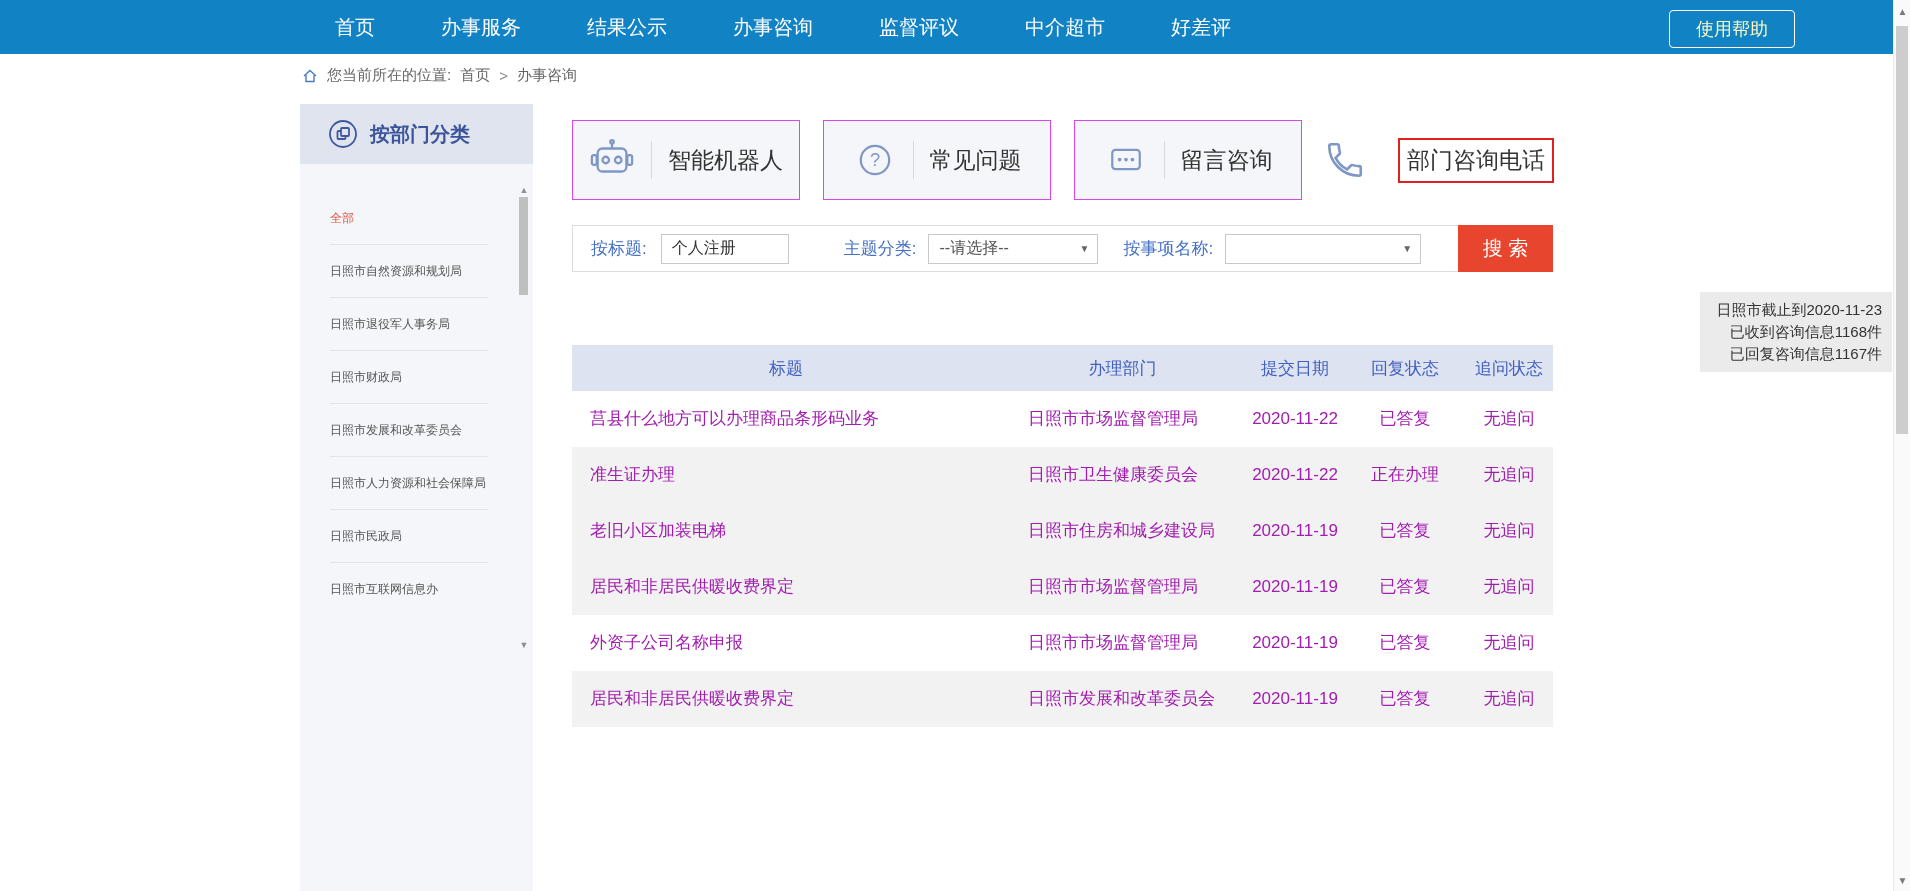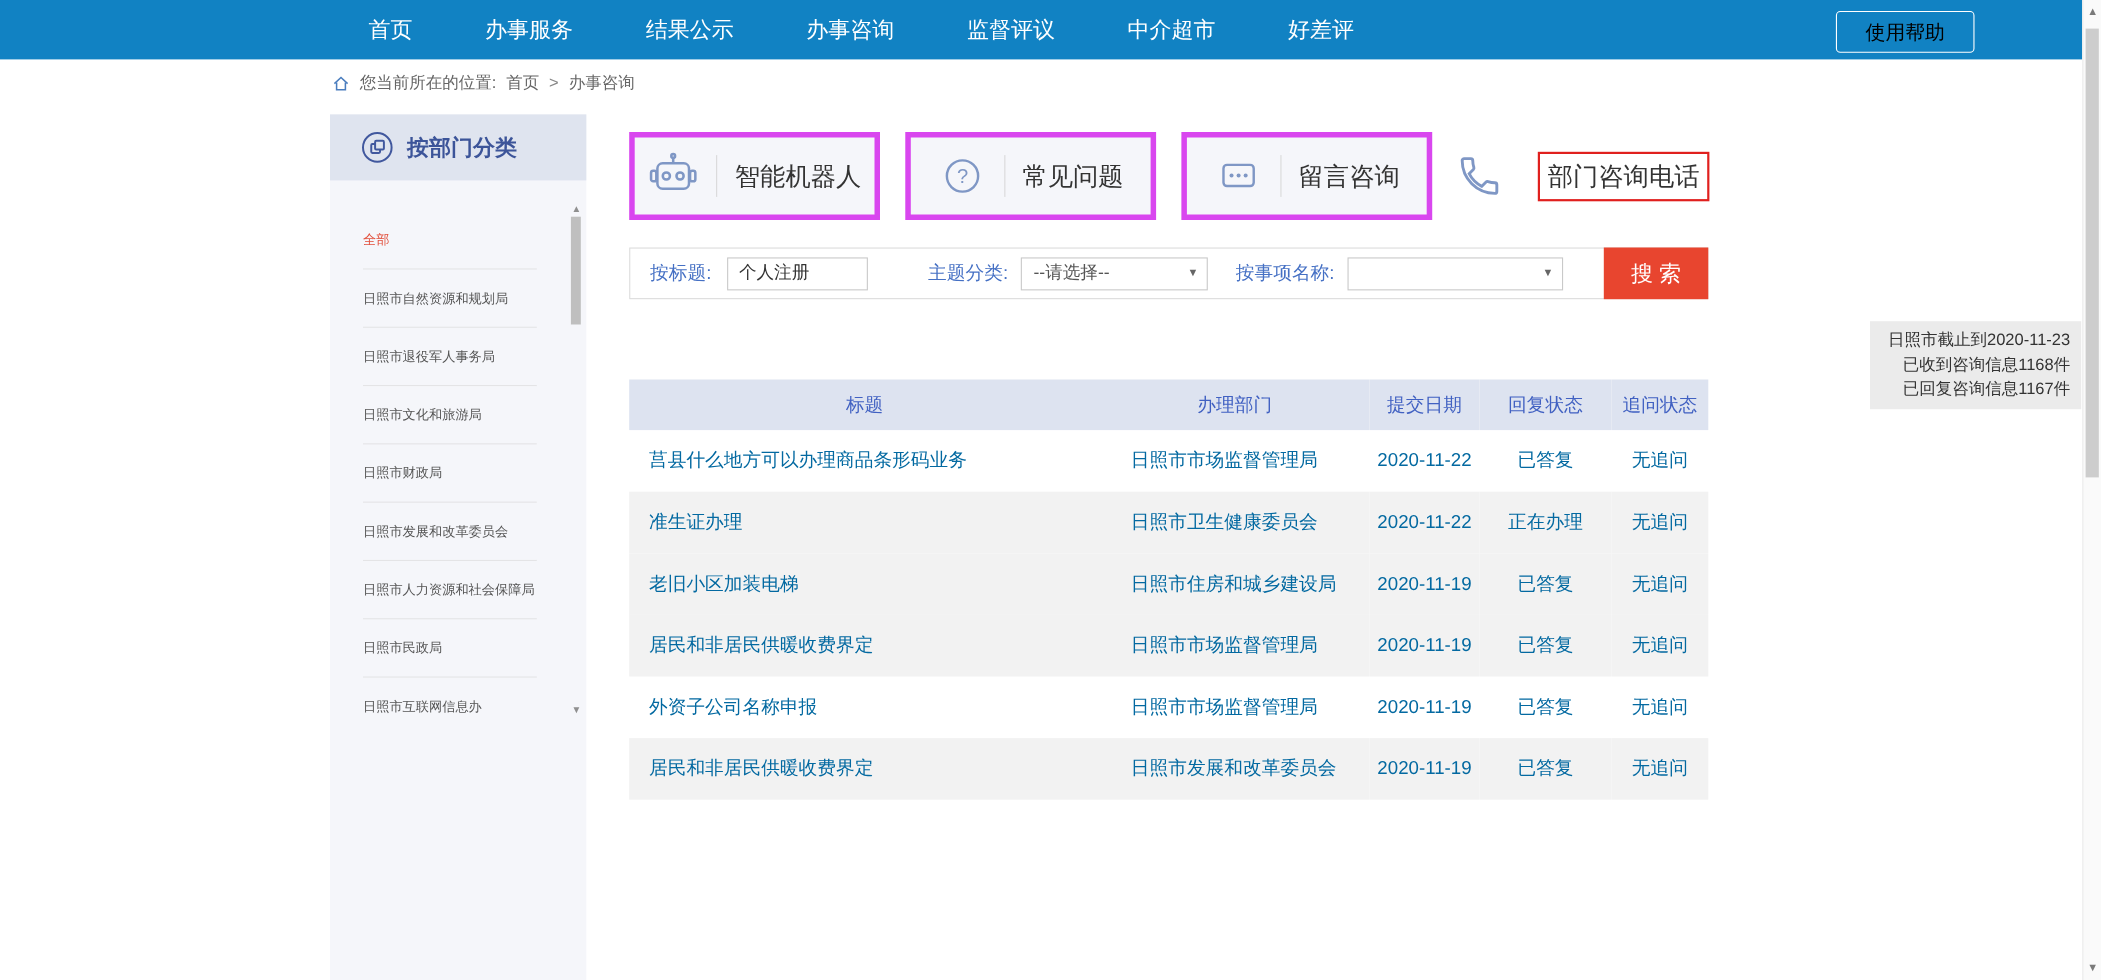--- a/index.html
+++ b/index.html
@@ -9,21 +9,21 @@
     font-family:"Liberation Sans","DejaVu Sans",sans-serif; color:#333;
   }
   ul { list-style:none; }
 
   
   .topbar { position:absolute; left:0; top:0; width:1893px; height:54px; background:#1182c3; }
   .main-nav { display:flex; align-items:center; height:54px; margin-left:335px; gap:66px; }
   .nav-item { color:#fff; font-size:20px; cursor:pointer; white-space:nowrap; }
   .help-btn {
     position:absolute; right:98px; top:10px; height:34px; padding:18px 26px;
-    border:1px solid #fff; border-radius:4px; color:#000000; font-size:18px;
+    border:1px solid #fff; border-radius:4px; color:#fef9c3; font-size:18px;
     background:transparent; display:flex; align-items:center; cursor:pointer;
   }
 
   
   .breadcrumb { position:absolute; left:302px; top:66px; display:flex; align-items:center; gap:9px; font-size:15px; color:#666; }
   .breadcrumb .crumb-link { cursor:pointer; }
   .crumb-sep { color:#888; }
 
   
   .sidebar { position:absolute; left:300px; top:104px; width:233px; bottom:0; background:#f5f6fa; }
@@ -36,21 +36,21 @@
   .side-scrollbar { position:absolute; right:3px; top:81px; width:12px; height:465px; }
   .side-scrollbar .arrow { position:absolute; left:0; width:12px; font-size:9px; color:#8f8f8f; text-align:center; line-height:10px; }
   .side-scrollbar .arrow.up { top:0; }
   .side-scrollbar .arrow.down { bottom:0; }
   .side-thumb { position:absolute; left:1px; top:12px; width:9px; height:98px; background:#bfbfbf; }
 
   
   .main { position:absolute; left:572px; top:120px; width:981px; }
 
   .tabs-row { display:flex; gap:23px; height:80px; }
-  .tab { width:228px; height:80px; background:#f5f6fa; border:5px solid #d946ef;
+  .tab { width:228px; height:80px; background:#f5f6fa; border:1px solid #d946ef;
          display:flex; align-items:center; justify-content:center; gap:16px; cursor:pointer; }
   .tab.plain { background:#fff; border-color:transparent; }
   .tab-icon { display:flex; align-items:center; }
   .tab-divider { width:1px; height:38px; background:#d9d9d9; }
   .tab-label { font-size:23px; color:#333; white-space:nowrap; }
   .red-box { border:2px solid #e0201e; padding:5px 7px; }
 
   
   .search-bar { position:relative; margin-top:25px; height:47px; border:1px solid #dcdcdc;
                 display:flex; align-items:center; padding-left:18px; }
@@ -63,21 +63,21 @@
   .sel-theme { width:170px; }
   .sel-item  { width:196px; }
   .caret { font-size:10px; color:#666; }
   .gap1 { margin-left:55px; } .gap2 { margin-left:25px; }
   .search-btn { position:absolute; right:-1px; top:-1px; bottom:-1px; width:95px; background:#e8452f;
                 color:#fff; font-size:20px; border:none; cursor:pointer; font-family:inherit; }
 
   
   .consult-table { margin-top:73px; width:981px; border-collapse:collapse; }
   .consult-table th { height:46px; background:#dde3f0; color:#4161c2; font-weight:normal; font-size:17px; text-align:center; }
-  .consult-table td { height:56px; font-size:17px; color:#0369a1; padding:8px 0; vertical-align:middle; line-height:24px; }
+  .consult-table td { height:56px; font-size:17px; color:#a21caf; padding:8px 0; vertical-align:middle; line-height:24px; }
   td.col-title { text-align:left; padding-left:18px; }
   td.col-dept  { text-align:left; padding-left:28px; }
   .dept-inner { display:inline-block; max-width:206px; }
   td.col-center { text-align:center; }
   tr.stripe { background:#f2f2f2; }
 
   
   .stats-box { position:absolute; left:1700px; top:292px; width:192px; background:#ebebeb;
                padding:7px 10px; text-align:right; font-size:15px; line-height:22px; color:#333; }
 
@@ -127,21 +127,20 @@
         <rect x="9.5" y="12" width="8" height="8" rx="1"></rect>
         <rect x="13" y="9" width="8" height="8" rx="1" fill="#dfe4ef"></rect>
       </svg>
     </span>
     <span class="sidebar-title">按部门分类</span>
   </div>
   <ul class="dept-list">
       <li class="dept-item active">全部</li>
       <li class="dept-item">日照市自然资源和规划局</li>
       <li class="dept-item">日照市退役军人事务局</li>
-      <li class="dept-item">日照市文化和旅游局</li>
       <li class="dept-item">日照市财政局</li>
       <li class="dept-item">日照市发展和改革委员会</li>
       <li class="dept-item">日照市人力资源和社会保障局</li>
       <li class="dept-item">日照市民政局</li>
       <li class="dept-item">日照市互联网信息办</li>
     </ul>
   <div class="side-scrollbar">
     <div class="arrow up">▲</div>
     <div class="side-thumb"></div>
     <div class="arrow down">▼</div>

